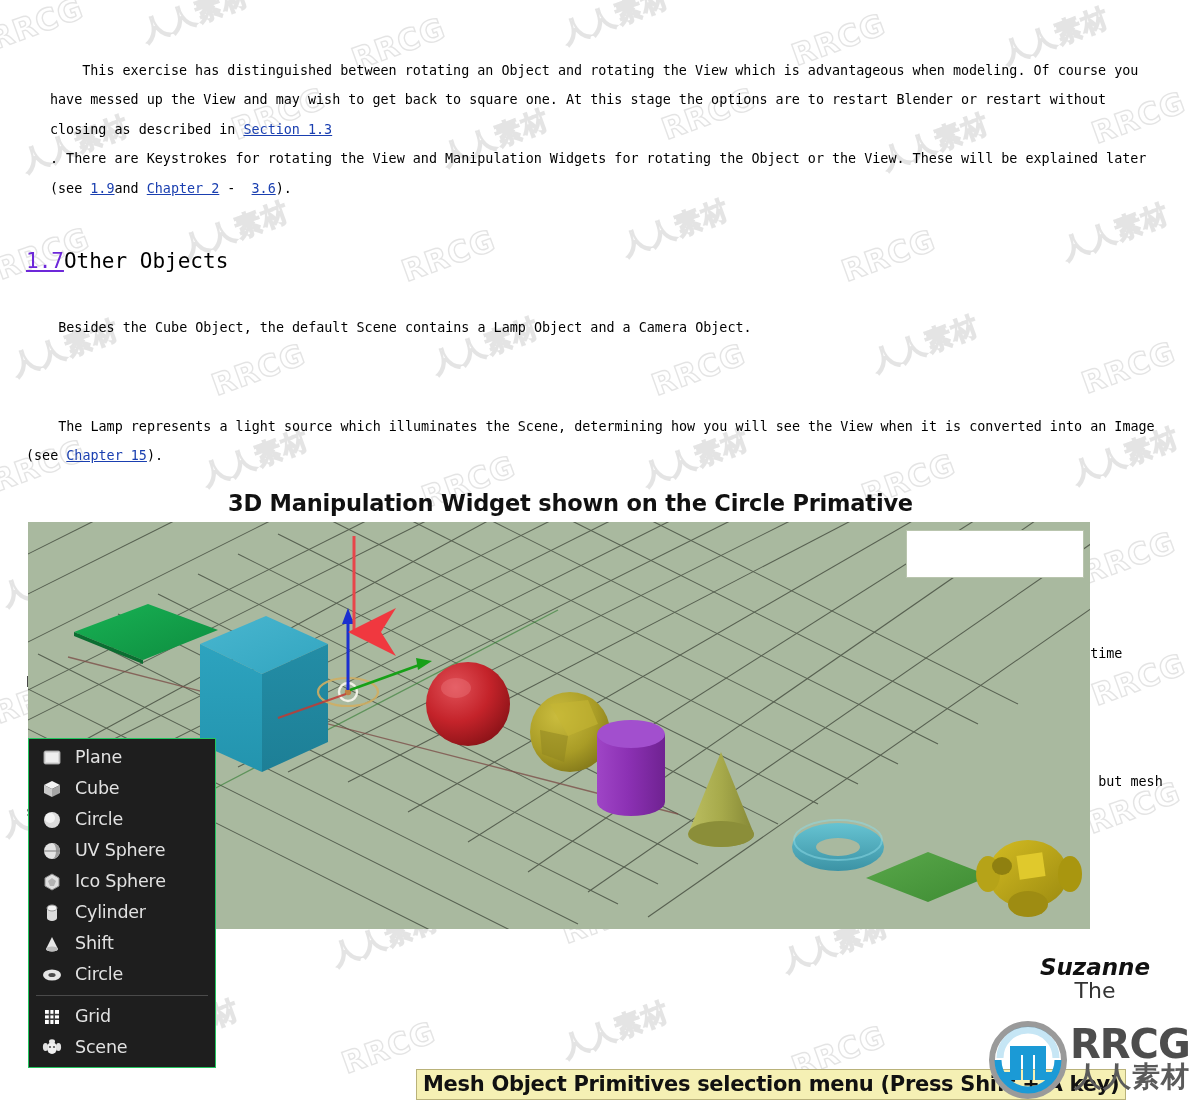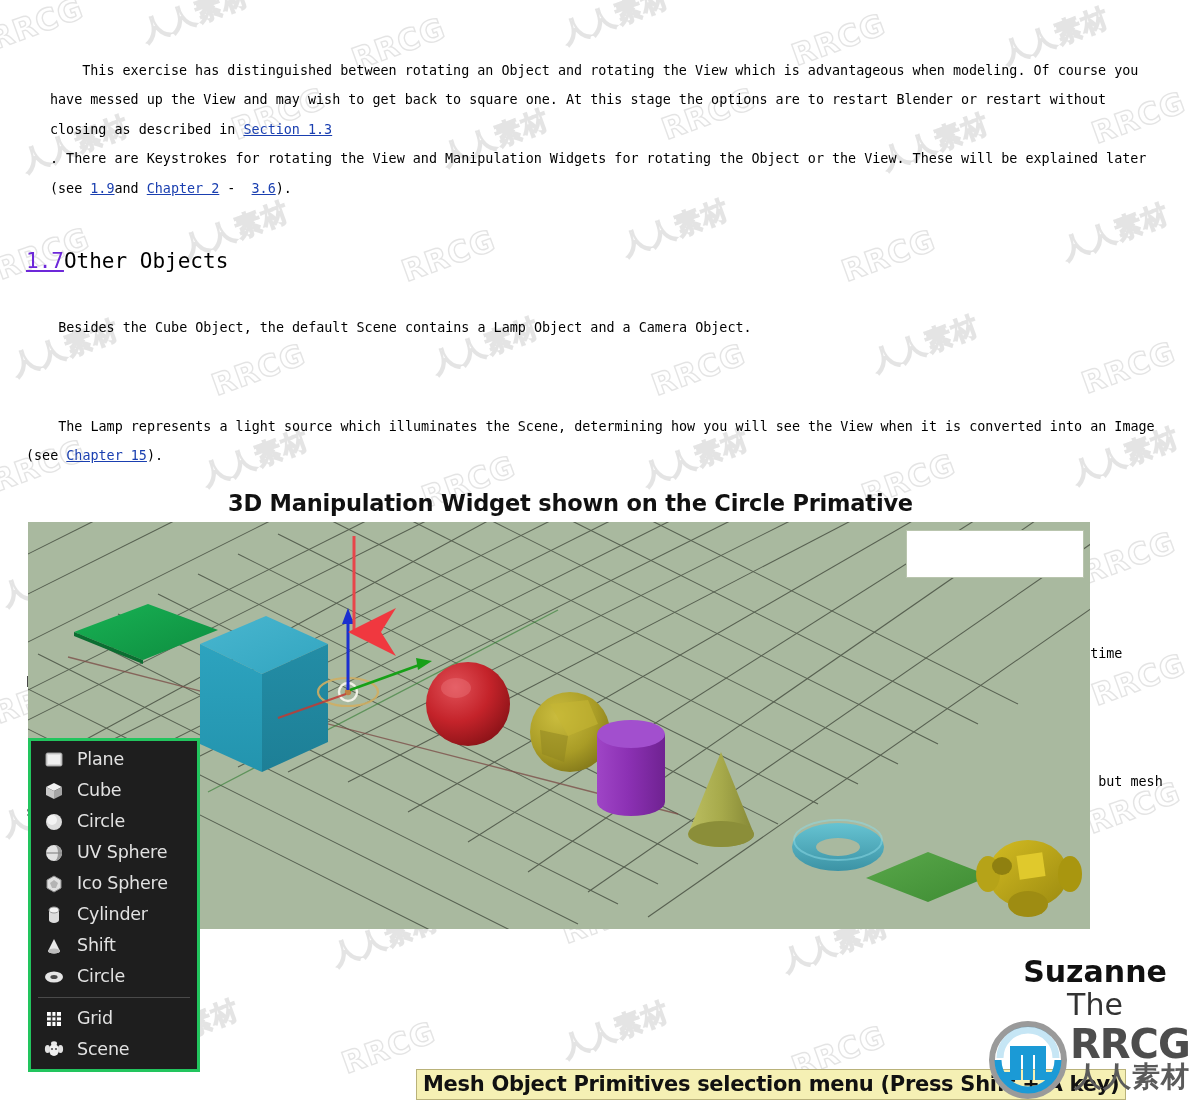--- a/index.html
+++ b/index.html
@@ -129,23 +129,23 @@
     letter-spacing: -0.3px;
     white-space: nowrap;
     z-index: 30;
   }
 
   
   #mesh-menu {
     position: absolute;
     left: 28px;
     top: 738px;
-    width: 172px;
+    width: 188px;
     background: #1e1e1e;
-    border: 3px solid #22c55e;
+    border: 1px solid #22c55e;
     padding: 3px 0 4px 0;
     z-index: 40;
     font-family: "DejaVu Sans", "Liberation Sans", sans-serif;
   }
   .menu-row {
     display: flex;
     align-items: center;
     height: 31px;
     padding-left: 12px;
     gap: 12px;
@@ -177,22 +177,22 @@
   
   #suzanne-label {
     position: absolute;
     left: 1010px;
     top: 470px;
     width: 170px;
     text-align: center;
     font-family: "DejaVu Sans", "Liberation Sans", sans-serif;
     z-index: 30;
   }
-  #suzanne-label .l1 { display: block; font-weight: bold; font-size: 30px; color: #111; }
-  #suzanne-label .l2 { display: block; font-size: 30px; color: #333; margin-top: -2px;}
+  #suzanne-label .l1 { display: block; font-weight: bold; font-size: 23px; color: #111; font-style: italic; }
+  #suzanne-label .l2 { display: block; font-size: 22px; color: #333; margin-top: -2px;}
   #suzanne-label .l3 { display: block; font-size: 22px; color: #333; margin-top: -2px;}
 
   
   #rrcg-logo {
     position: absolute;
     left: 986px;
     top: 1016px;
     width: 206px;
     height: 90px;
     z-index: 60;

